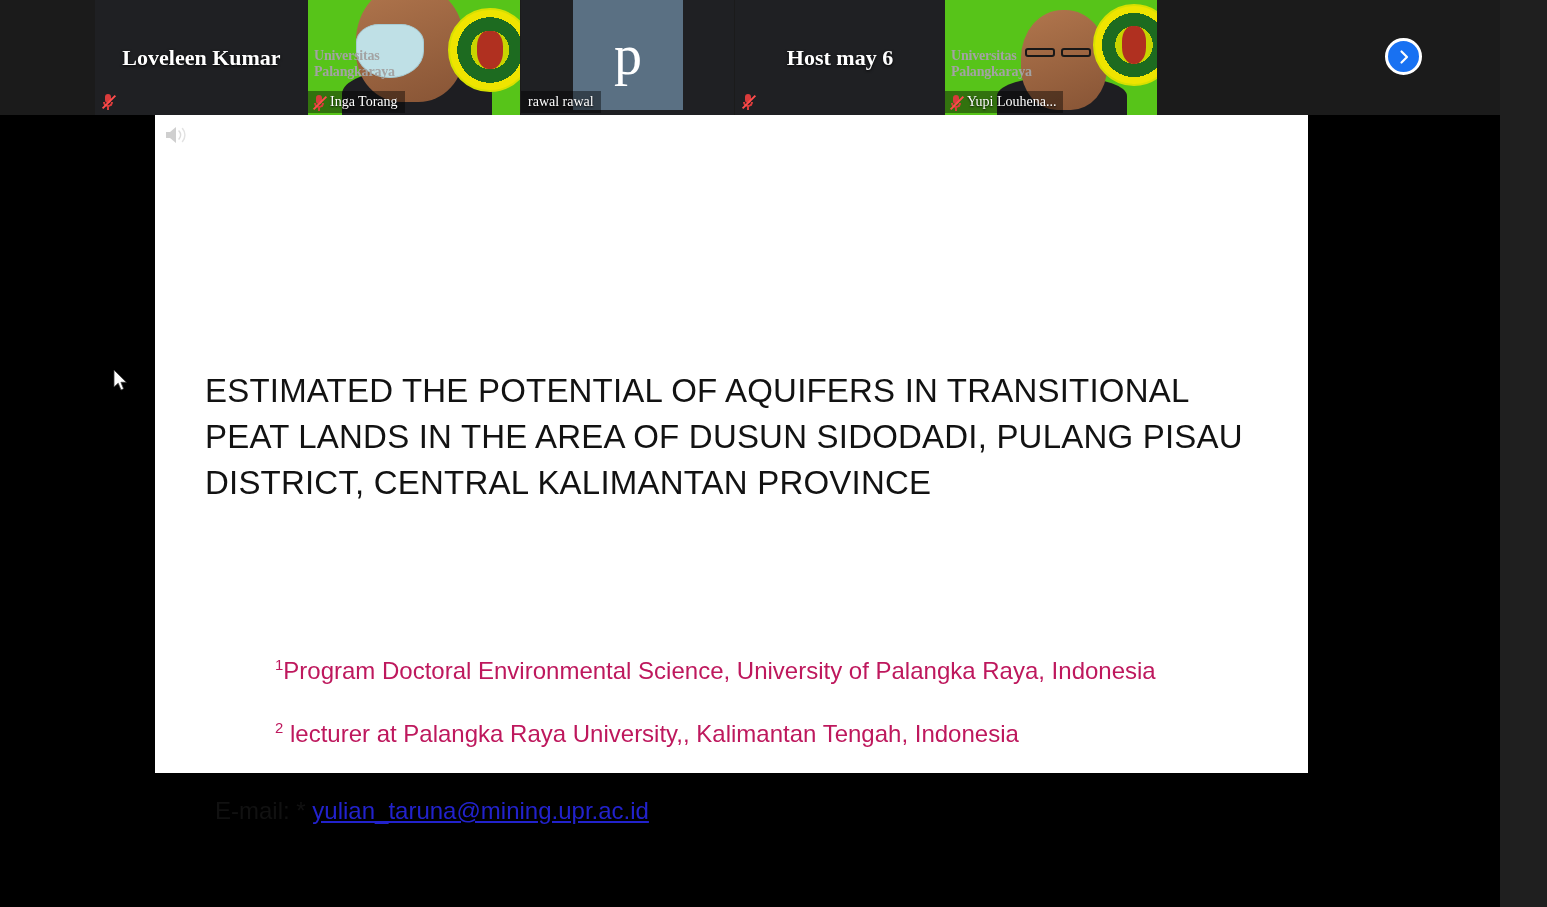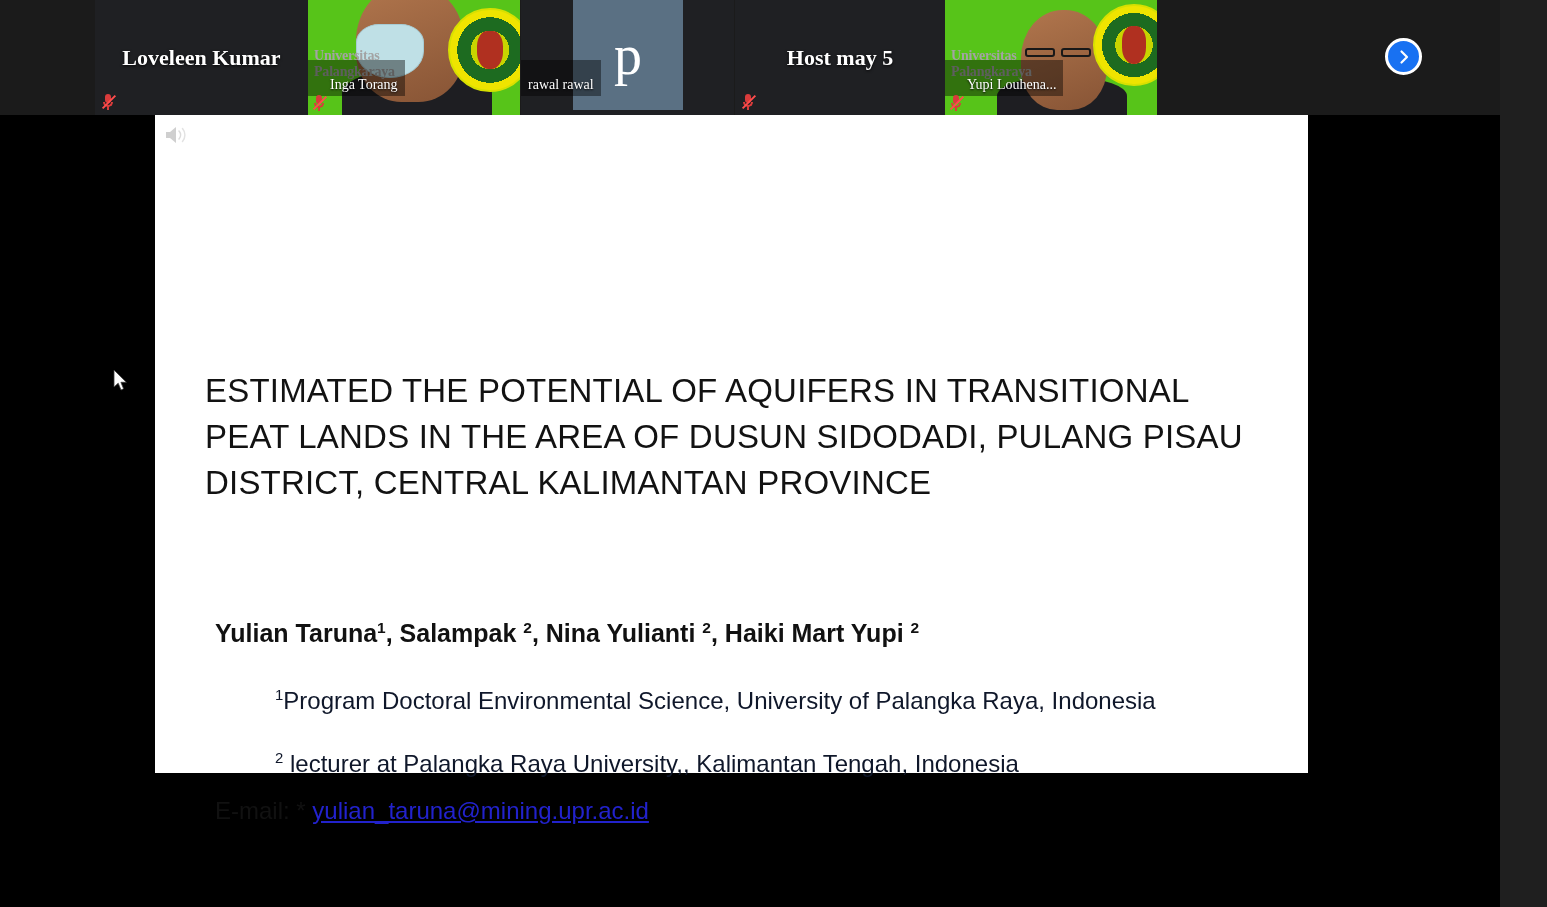--- a/index.html
+++ b/index.html
@@ -22,23 +22,23 @@
   .filmstrip {
     position:absolute; left:0; top:0; width:1500px; height:115px;
     background:#1b1b1b;
   }
   .tile {
     position:absolute; top:0; height:115px; overflow:hidden;
     background:#222326;
     font-family:Liberation Serif, serif;
   }
   .tile-name {
-    position:absolute; left:0; bottom:19px;
+    position:absolute; left:0; bottom:2px;
     color:#fff; font-size:14px; line-height:18px;
-    padding:16px 7px 2px 22px;
+    padding:2px 7px 2px 22px;
     background:rgba(0,0,0,0.42);
     white-space:nowrap; max-width:100%;
     text-shadow:0 1px 2px rgba(0,0,0,.9);
     overflow:hidden;
   }
   .tile-center-name {
     position:absolute; left:0; right:0; top:50%;
     transform:translateY(-50%);
     text-align:center; color:#fff;
     font-size:22px; font-weight:bold;
@@ -153,21 +153,21 @@
     font-size:33px; line-height:46px; color:#121212;
     font-weight:400; letter-spacing:.2px;
   }
   .authors {
     position:absolute; left:60px; right:60px; top:496px;
     font-size:25px; font-weight:bold; color:#111; line-height:34px;
   }
   .authors sup, .aff sup { font-size:.62em; vertical-align:super; }
   .aff {
     position:absolute; left:120px; right:120px;
-    font-size:24px; line-height:30px; color:#0f172a;margin-top:30px;
+    font-size:24px; line-height:30px; color:#be185d;
   }
   .aff1 { top:535px; }
   .aff2 { top:598px; }
   .email-line {
     position:absolute; left:60px; right:60px; top:660px;
     font-size:24px; line-height:30px; color:#111;margin-top:21px;
   }
   .email-link { color:#2222cc; text-decoration:underline; }
 
   
@@ -207,21 +207,21 @@
     </div>
 
     <div class="tile" style="left:521px; width:213px; background:#1f2023;">
       <div class="avatar-box" style="left:52px; top:0; width:110px; height:110px;">
         <span class="avatar-letter">p</span>
       </div>
       <div class="tile-name" style="padding-left:7px;">rawal rawal</div>
     </div>
 
     <div class="tile" style="left:735px; width:210px; background:#1f2023;">
-      <div class="tile-center-name">Host may 5</div>
+      <div class="tile-center-name">Host may 6</div>
       <div class="mic-muted mic-bl">
         <div class="body"></div>
           <div class="stand"></div>
           <div class="pole"></div>
           <div class="slash"></div>
       </div>
     </div>
 
     <div class="tile" style="left:945px; width:212px;">
       <div class="vbg"></div>
@@ -252,21 +252,20 @@
     <div class="slide">
 
       <svg class="speaker-icon" viewBox="0 0 28 24">
         <path d="M3 9 h4 l6 -5 v16 l-6 -5 H3 z" fill="#bdbdbd"></path>
         <path d="M16 8 a6 6 0 0 1 0 8" fill="none" stroke="#cfcfcf" stroke-width="1.6" stroke-linecap="round"></path>
         <path d="M19.5 5.5 a10 10 0 0 1 0 13" fill="none" stroke="#d8d8d8" stroke-width="1.5" stroke-linecap="round"></path>
       </svg>
 
       <div class="slide-title">ESTIMATED THE POTENTIAL OF AQUIFERS IN TRANSITIONAL PEAT LANDS IN THE AREA OF DUSUN SIDODADI, PULANG PISAU DISTRICT, CENTRAL KALIMANTAN PROVINCE</div>
 
-      <div class="authors">Yulian Taruna<sup>1</sup>, Salampak <sup>2</sup>, Nina Yulianti <sup>2</sup>, Haiki Mart Yupi <sup>2</sup></div>
 
       <div class="aff aff1"><sup>1</sup>Program Doctoral Environmental Science, University of Palangka Raya, Indonesia</div>
 
       <div class="aff aff2"><sup>2</sup> lecturer at Palangka Raya University,, Kalimantan Tengah, Indonesia</div>
 
       <div class="email-line">
         <span>E-mail: *</span>
         <a class="email-link" href="#">yulian_taruna@mining.upr.ac.id</a>
       </div>
     </div>

